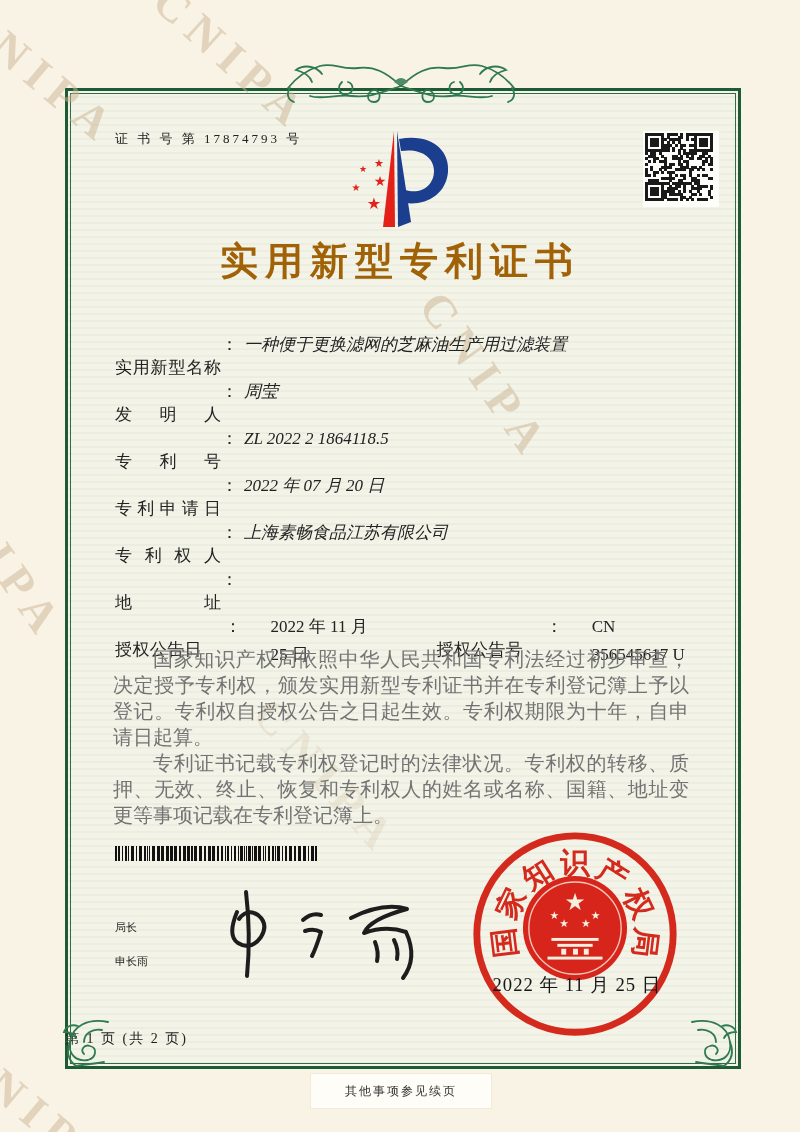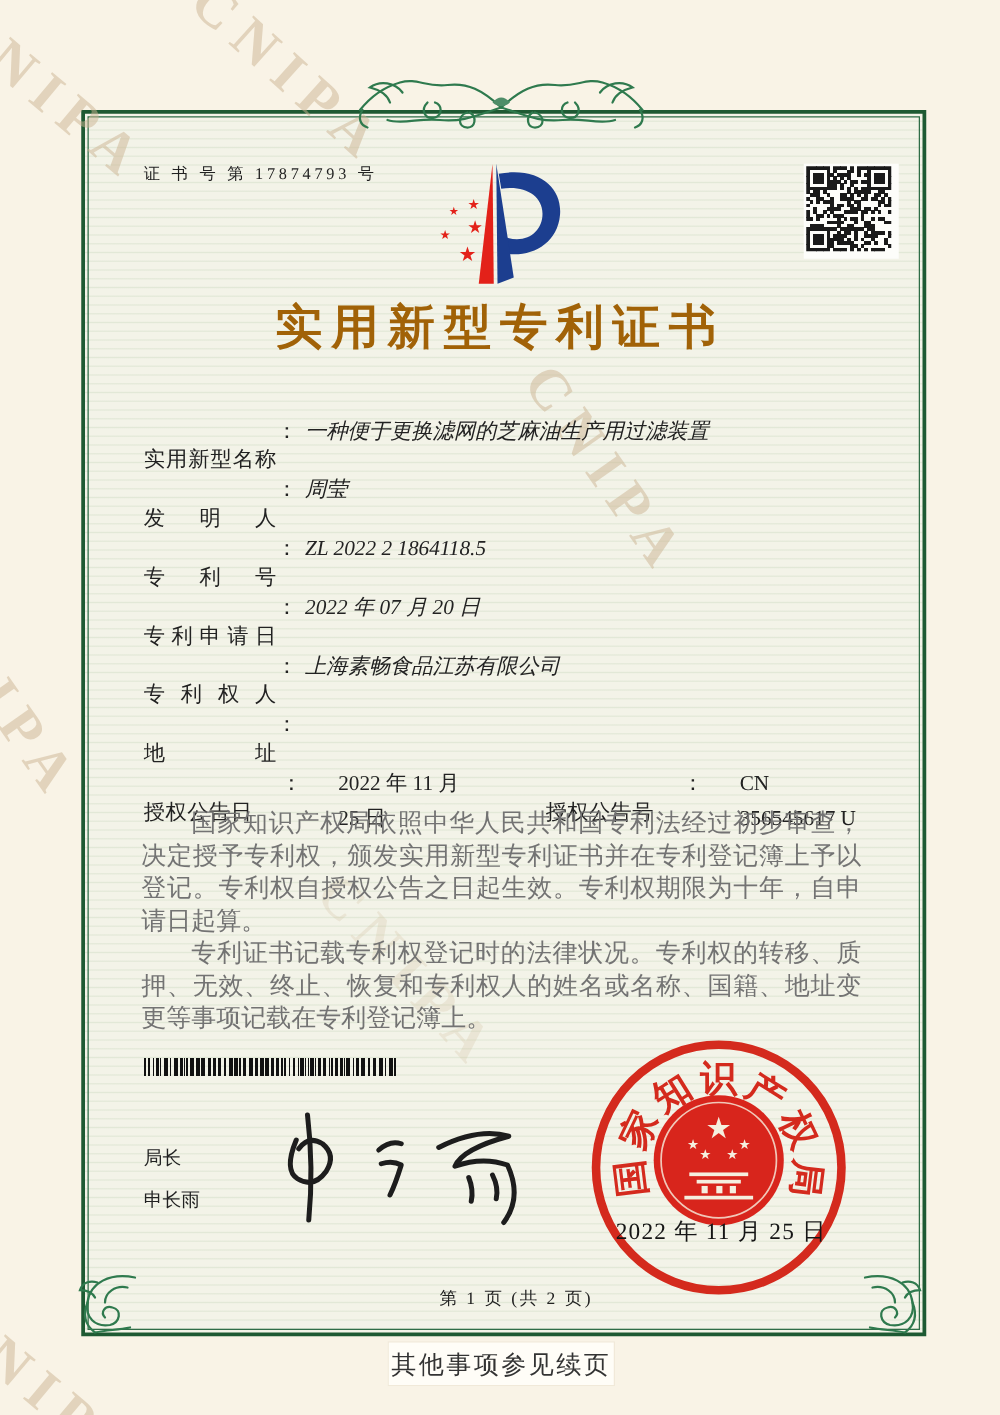--- a/index.html
+++ b/index.html
@@ -49,33 +49,33 @@
   .f-value{flex:1;font-style:italic;}
   .grant-row{display:flex;height:47px;font-size:17px;line-height:28px;}
   .grant-pair{display:flex;gap:23px;}
   .grant-pair.second{margin-left:52px;}
   .paras{
     position:absolute;left:48px;top:558px;width:576px;
     font-size:20px;line-height:26px;text-align:justify;color:#737373;font-family:Liberation Serif, serif;
   }
   .paras p{margin:0;text-indent:2em;}
   .barcode{position:absolute;left:50px;top:758px;}
-  .signoff{position:absolute;left:50px;top:822px;font-size:15px;line-height:34px;
+  .signoff{position:absolute;left:50px;top:822px;font-size:11px;line-height:34px;
     font-family:"Liberation Sans","DejaVu Sans",sans-serif;}
   .signature{position:absolute;left:150px;top:790px;}
   .seal{position:absolute;left:402px;top:740px;}
   .page-num{
-    position:absolute;left:0;top:942px;width:100%;text-align:center;font-size:14px;letter-spacing:2px;padding-left:13px;
+    position:absolute;left:0;top:942px;width:100%;font-size:14px;letter-spacing:2px;
   }
   
   .footer-box{
     position:absolute;left:310px;top:1073px;width:180px;height:34px;z-index:3;
     background:#fffdf7;border:1px solid #f1e9d9;
     display:flex;align-items:center;justify-content:center;
-    font-size:20px;letter-spacing:2px;color:#333;
+    font-size:12px;letter-spacing:2px;color:#333;
   }
 </style>
 </head>
 <body>
 
 <div class="page">
 
   <div class="wm" style="left:-18px;top:-8px;transform:rotate(40deg);">CNIPA</div>
   <div class="wm" style="left:178px;top:-26px;transform:rotate(42deg);">CNIPA</div>
   <div class="wm" style="left:452px;top:282px;transform:rotate(55deg);">CNIPA</div>

